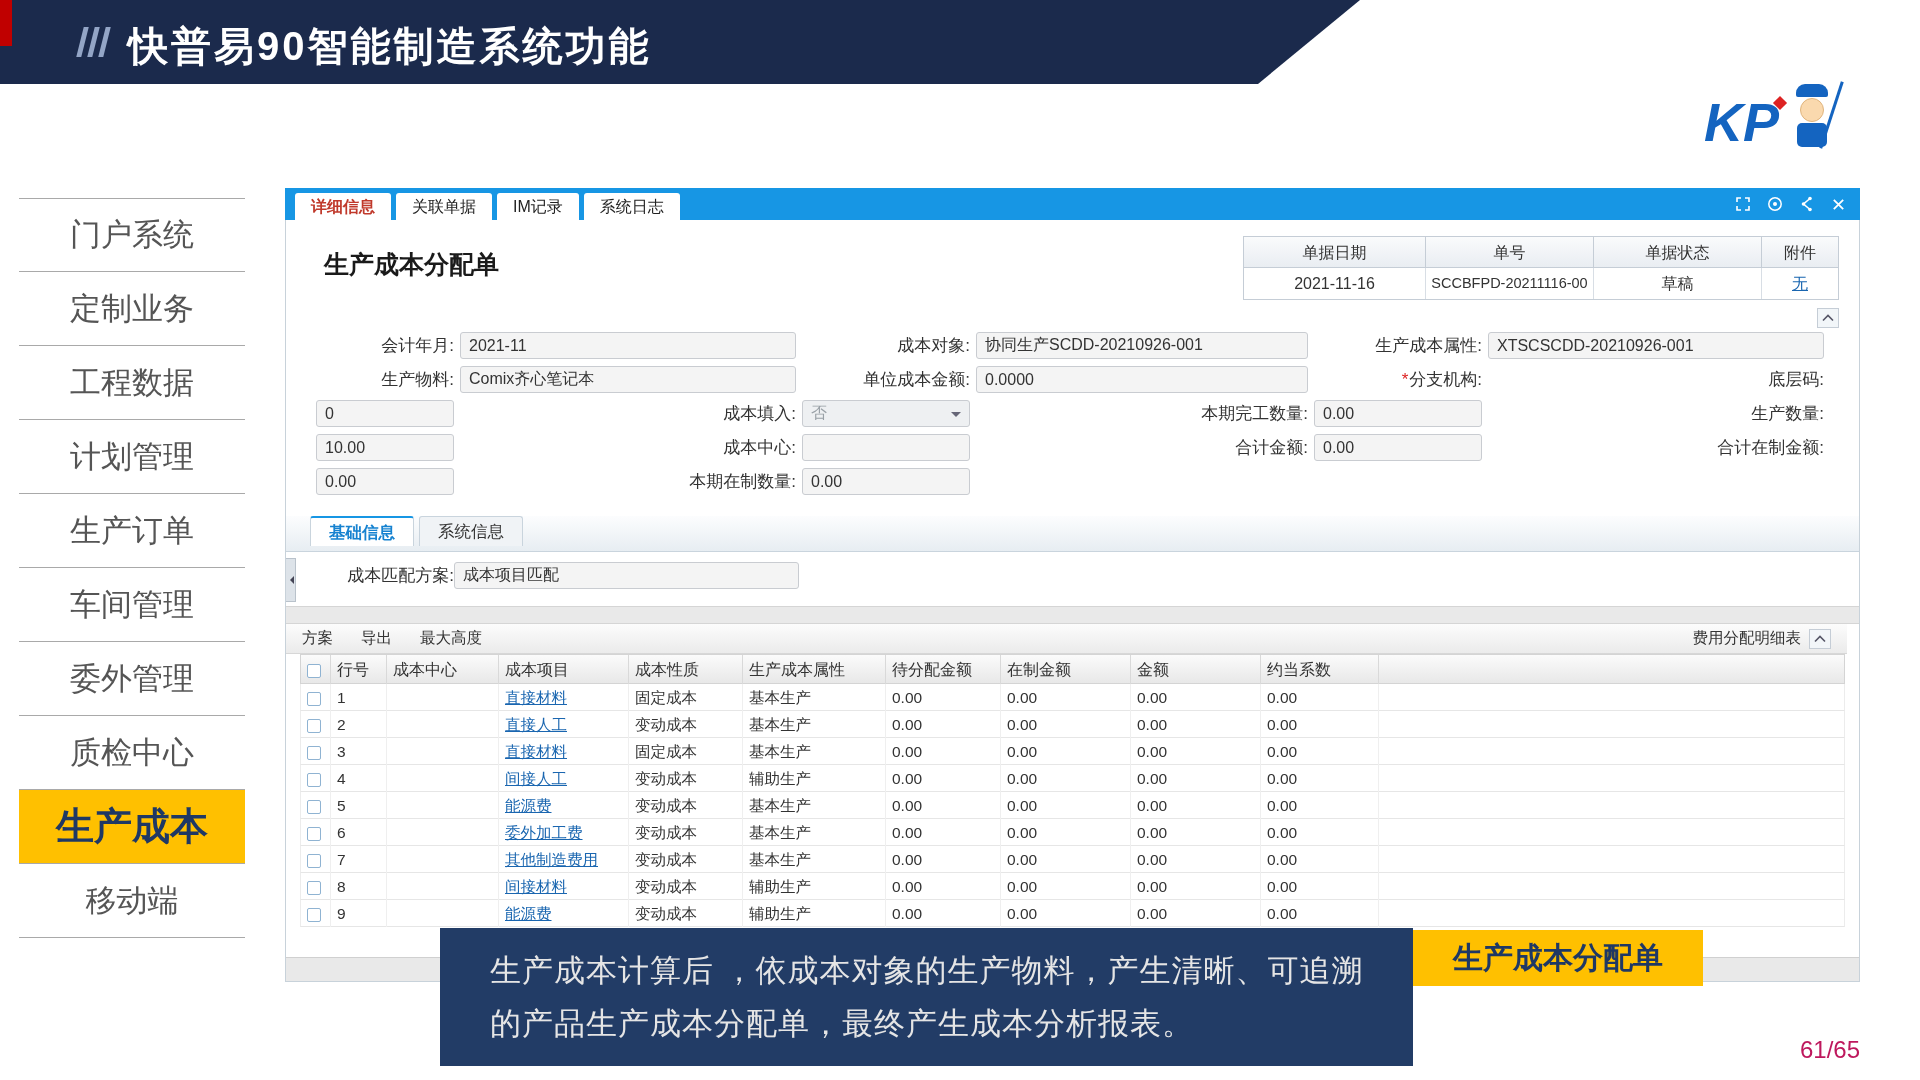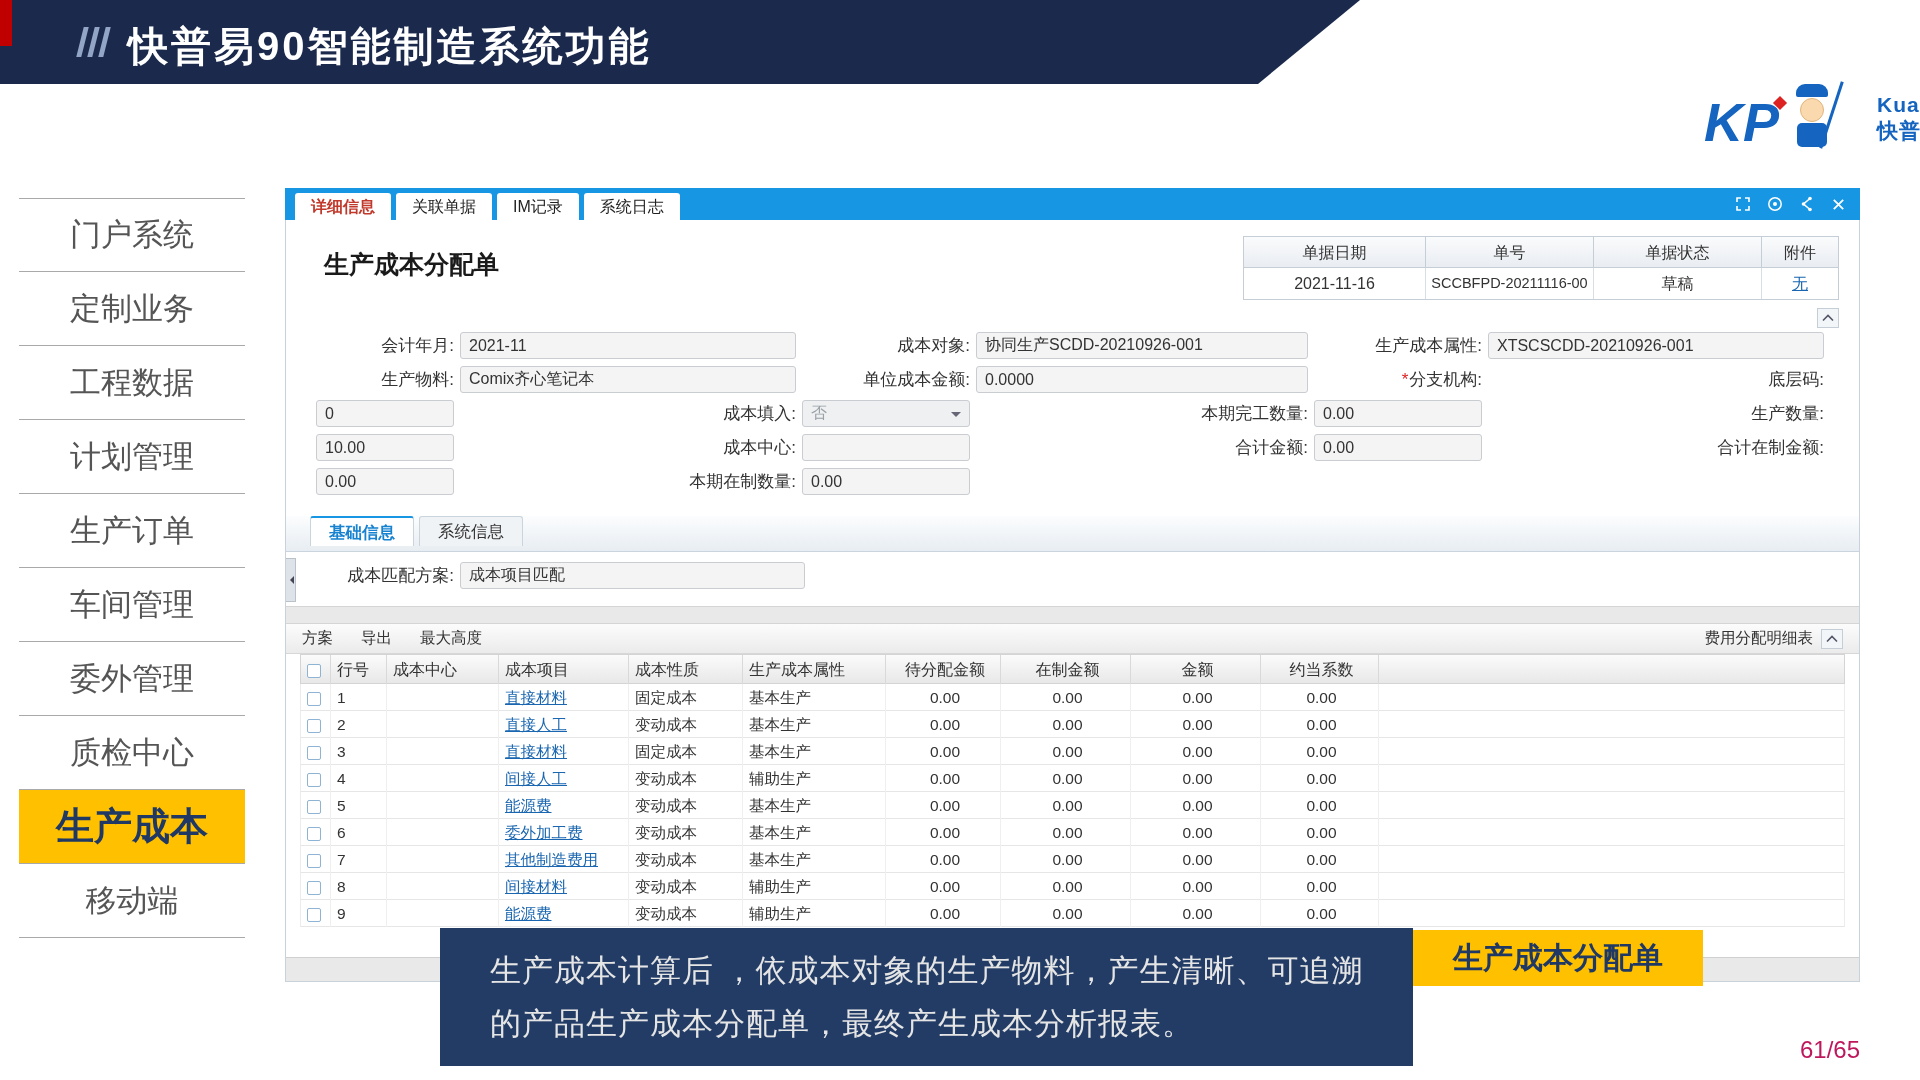--- a/index.html
+++ b/index.html
@@ -9,21 +9,21 @@
 
   
   .banner { position:absolute; left:0; top:0; width:1360px; height:84px; background:#1B2A4C;
     clip-path:polygon(0 0,100% 0,92.5% 100%,0 100%); }
   .red-accent { position:absolute; left:0; top:0; width:12px; height:46px; background:#C00000; z-index:2; }
   .title-bars { position:absolute; left:80px; top:27px; display:flex; gap:6px; transform:skewX(-14deg); z-index:2; }
   .title-bars i { display:block; width:5px; height:30px; background:#93A5C6; }
   .slide-title { position:absolute; left:128px; top:19px; font-size:40px; font-weight:bold; color:#fff; letter-spacing:3px; z-index:2; }
 
   
-  .logo { position:absolute; right:26px; top:84px; width:190px; display:flex; flex-direction:row; align-items:center;gap:42px; }
+  .logo { position:absolute; right:26px; top:84px; width:190px; display:flex; flex-direction:column; align-items:flex-start;gap:42px; }
   .logo-top { display:flex; align-items:flex-end; gap:10px; }
   .logo-mark { font-size:54px; line-height:56px; font-weight:bold; font-style:italic; color:#1464C0; position:relative; }
   .logo-mark .red-tick { position:absolute; right:-6px; top:4px; width:10px; height:10px; background:#D22; transform:rotate(45deg); }
   .mascot { width:46px; height:66px; position:relative; }
   .m-rod { position:absolute; right:2px; top:-4px; width:3px; height:70px; background:#1464C0; transform:rotate(18deg); }
   .m-hat { width:32px; height:13px; background:#1464C0; border-radius:9px 9px 2px 2px; margin:0 auto; }
   .m-face { width:24px; height:24px; background:#FAD9AE; border-radius:50%; margin:1px auto; border:1px solid #e0b57e; }
   .m-body { width:30px; height:24px; background:#1464C0; border-radius:5px; margin:0 auto; }
   .logo-word { margin-top:3px; font-size:21px; font-weight:bold; color:#1464C0; letter-spacing:1px; }
 
@@ -80,42 +80,42 @@
     display:flex; padding-left:24px; }
   .subtab { height:30px; line-height:28px; padding:0 18px; font-size:16.5px; color:#333;
     background:#f0f3f6; border:1px solid #c9d4dd; border-bottom:none; border-radius:3px 3px 0 0; margin-right:5px; cursor:pointer; }
   .subtab.active { background:#fff; color:#1682D0; font-weight:bold; border-top:2px solid #1796E4; }
 
   .panel-handle { position:absolute; left:0; top:338px; width:10px; height:44px; background:#dde3e9;
     border:1px solid #b9c2cb; border-left:none; display:flex; align-items:center; justify-content:center; cursor:pointer; }
   .panel-handle i { width:0; height:0; border:4px solid transparent; border-right-color:#445; margin-right:2px; }
 
   .match-row { position:absolute; left:30px; top:342px; display:flex; align-items:center; }
-  .match-row .f-label { width:138px; margin-right:6px; }
+  .match-row .f-label { width:138px; }
   .match-row .f-cell { width:345px; }
 
   .splitter { position:absolute; left:0; right:0; top:386px; height:18px; background:#e9e9e9;
     border-top:1px solid #d5d5d5; border-bottom:1px solid #d5d5d5; }
 
   
-  .grid-toolbar { position:absolute; left:0; right:0; top:404px; height:30px;
+  .grid-toolbar { position:absolute; left:0; right:12px; top:404px; height:30px;
     background:linear-gradient(#fcfcfc,#ebebeb); border-bottom:1px solid #d7d7d7;
     display:flex; align-items:center; padding:0 16px; font-size:15.5px; color:#333; }
   .gt-btn { margin-right:28px; cursor:pointer; }
   .gt-right { margin-left:auto; display:flex; align-items:center; gap:8px; }
   .grid { position:absolute; left:14px; right:14px; top:434px; }
   .grid-header, .grow { display:grid;
     grid-template-columns:30px 56px 112px 130px 114px 143px 115px 130px 130px 118px 1fr; align-items:center; }
   .grid-header { height:30px; background:linear-gradient(#fbfbfb,#e8e8e8); border:1px solid #d4d4d4; font-size:16px; color:#333; }
   .grid-header .c { border-right:1px solid #d9d9d9; height:30px; line-height:30px; }
   .grow { height:27px; border-bottom:1px solid #e6e6e6; border-left:1px solid #ececec; border-right:1px solid #ececec; font-size:15.5px; color:#333; }
   .grow .c { border-right:1px solid #efefef; height:27px; line-height:27px; overflow:hidden; white-space:nowrap; }
   .c { padding-left:6px; }
   .c.filler { border-right:none !important; }
-  .c.num { text-align:center; padding-right:2px; }
+  .c.num { text-align:left; padding-right:2px; }
   .cell-link { color:#1A66B0; text-decoration:underline; cursor:pointer; }
   .checkbox { width:14px; height:14px; border:1px solid #8FB3D2; background:#fff; border-radius:2px; display:inline-block; vertical-align:middle; cursor:pointer; }
   .window-footer { position:absolute; left:0; right:0; bottom:0; height:24px; background:#e9e9e9; border-top:1px solid #d0d0d0; }
 
   
   .caption { position:absolute; left:440px; top:928px; width:973px; height:138px; background:#223C66;
     color:#e5e5e5; padding:16px 30px 0 50px; z-index:6; }
   .caption .line { font-size:31px; line-height:53px; letter-spacing:1px; }
   .highlight { position:absolute; left:1413px; top:930px; width:290px; height:56px; background:#FFC000;
     color:#1F3864; font-size:30px; font-weight:bold; display:flex; align-items:center; justify-content:center; z-index:7; }

